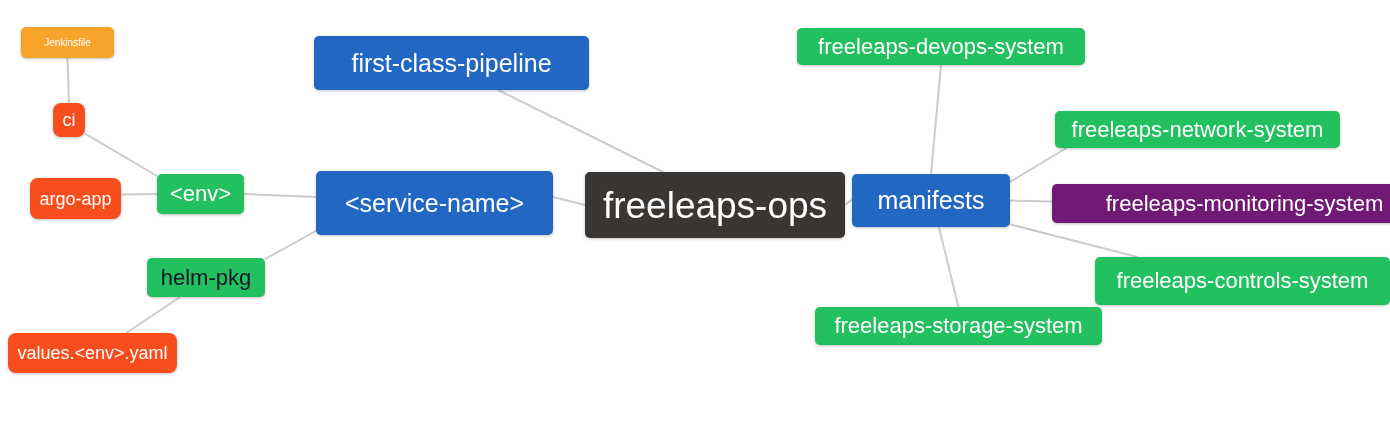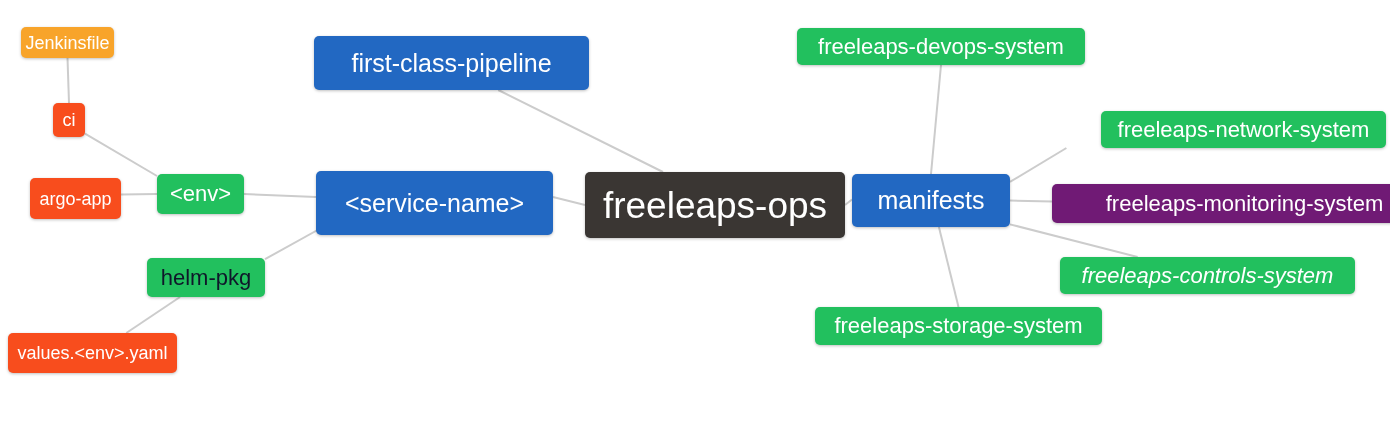--- a/index.html
+++ b/index.html
@@ -39,22 +39,22 @@
     box-shadow: 0 1px 3px rgba(0,0,0,0.25);
     white-space: nowrap;
     cursor: pointer;
     box-sizing: border-box;
     line-height: 1;
     user-select: none;
   }
   .node.d0 { font-size: 37px; }
   .node.d1 { font-size: 25px; text-align: center; }
   .node.d2 { font-size: 22px; }
-  .node.d3 { font-size: 18px; }
-  .node.d4 { font-size: 18px; }
+  .node.d3 { font-size: 18px; border-radius: 8px; }
+  .node.d4 { font-size: 10px; }
 </style>
 </head>
 <body>
 
 <div class="canvas">
   <svg class="edges" width="1390" height="421" viewBox="0 0 1390 421">
       <line x1="67.5" y1="58" x2="69" y2="103" stroke="#cccccc" stroke-width="2"></line>
       <line x1="85" y1="133.6" x2="157" y2="176" stroke="#cccccc" stroke-width="2"></line>
       <line x1="121" y1="194.5" x2="157" y2="194" stroke="#cccccc" stroke-width="2"></line>
       <line x1="244" y1="194" x2="316" y2="197" stroke="#cccccc" stroke-width="2"></line>
@@ -74,18 +74,18 @@
       <div class="node d1" style="left: 314px; top: 36px; width: 275px; height: 54px; background: rgb(34, 104, 194); color: rgb(255, 255, 255);">first-class-pipeline</div>
       <div class="node d1" style="left: 316px; top: 171px; width: 237px; height: 64px; background: rgb(34, 104, 194); color: rgb(255, 255, 255);">&lt;service-name&gt;</div>
       <div class="node d1" style="left: 852px; top: 174px; width: 158px; height: 53px; background: rgb(34, 104, 194); color: rgb(255, 255, 255);">manifests</div>
       <div class="node d2" style="left: 157px; top: 174px; width: 87px; height: 40px; background: rgb(34, 192, 94); color: rgb(255, 255, 255);">&lt;env&gt;</div>
       <div class="node d2" style="left: 147px; top: 258px; width: 118px; height: 39px; background: rgb(34, 192, 94); color: #0f172a;">helm-pkg</div>
       <div class="node d3" style="left: 30px; top: 178px; width: 91px; height: 41px; background: rgb(248, 77, 29); color: rgb(255, 255, 255);">argo-app</div>
       <div class="node d3" style="left: 53px; top: 103px; width: 32px; height: 34px; background: rgb(248, 77, 29); color: rgb(255, 255, 255);">ci</div>
       <div class="node d3" style="left: 8px; top: 333px; width: 169px; height: 40px; background: rgb(248, 77, 29); color: rgb(255, 255, 255);">values.&lt;env&gt;.yaml</div>
       <div class="node d4" style="left: 21px; top: 27px; width: 93px; height: 31px; background: rgb(248, 164, 42); color: rgb(255, 255, 255);">Jenkinsfile</div>
       <div class="node d2" style="left: 797px; top: 28px; width: 288px; height: 37px; background: rgb(34, 192, 94); color: rgb(255, 255, 255);">freeleaps-devops-system</div>
-      <div class="node d2" style="left: 1055px; top: 111px; width: 285px; height: 37px; background: rgb(34, 192, 94); color: rgb(255, 255, 255); margin-left: 46px;">freeleaps-network-system</div>
+      <div class="node d2" style="left: 1055px; top: 111px; width: 285px; height: 37px; background: rgb(34, 192, 94); color: rgb(255, 255, 255);">freeleaps-network-system</div>
       <div class="node d2" style="left: 1052px; top: 184px; width: 385px; height: 39px; background: #701a75; color: rgb(255, 255, 255);">freeleaps-monitoring-system</div>
-      <div class="node d2" style="left: 1060px; top: 257px; width: 295px; height: 37px; background: rgb(34, 192, 94); color: rgb(255, 255, 255); font-style: italic;">freeleaps-controls-system</div>
+      <div class="node d2" style="left: 1095px; top: 257px; width: 295px; height: 48px; background: rgb(34, 192, 94); color: rgb(255, 255, 255);">freeleaps-controls-system</div>
       <div class="node d2" style="left: 815px; top: 307px; width: 287px; height: 38px; background: rgb(34, 192, 94); color: rgb(255, 255, 255);">freeleaps-storage-system</div>
     </div>
 </div>
 
 </body></html>

